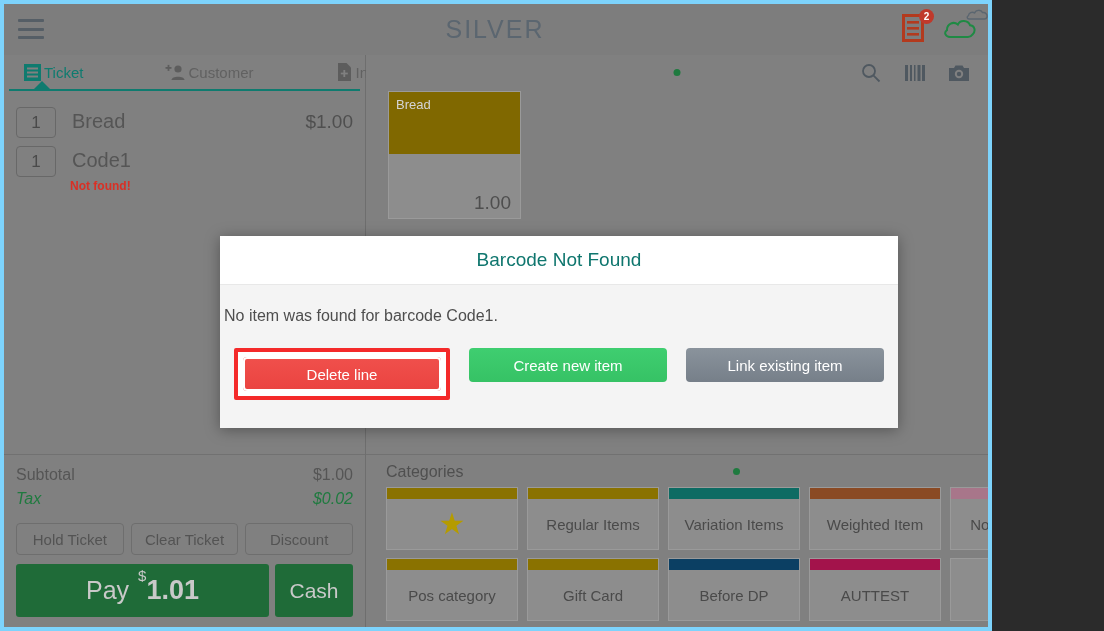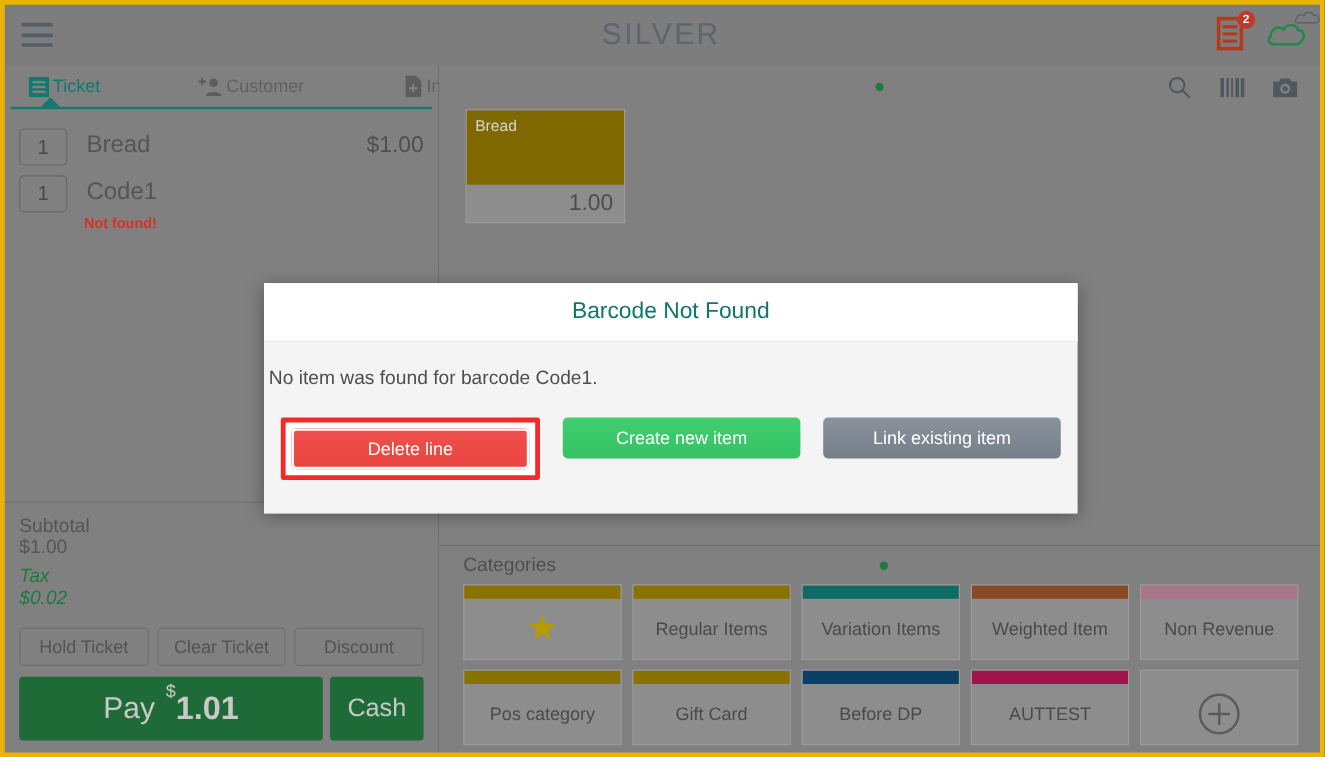--- a/index.html
+++ b/index.html
@@ -5,26 +5,26 @@
   html, body {
     margin: 0; padding: 0;
     background: #2b2b2b;
   }
   body {
     font-family: "Liberation Sans", sans-serif;
     -webkit-font-smoothing: antialiased;
   }
   #app {
     position: relative;
-    width: 1104px;
+    width: 992px;
     height: 631px;
     overflow: hidden;
     background: #808080;
     box-sizing: border-box;
-    border: 4px solid #eab308;
+    border: 4px solid #7dd3fc;
   }
 
   
 
   
   .topbar {
     position: absolute;
     top: 0; left: 0; right: 0;
     height: 51px;
     background: #7d7d7d;
@@ -174,21 +174,20 @@
     bottom: 116px;
     padding: 0 12px;
     border-top: 1px solid #717171;
     padding-top: 8px;
   }
   .total-row {
     display: flex; justify-content: space-between;
     font-size: 16px;
     color: #555;
     padding: 3px 0;
-    flex-direction: column;
   }
   .total-row.tax { color: #1f7a3f; font-style: italic; }
   .actions {
     position: absolute;
     left: 0; right: 0;
     bottom: 72px;
     display: flex;
     gap: 7px;
     padding: 0 12px;
   }
@@ -284,20 +283,21 @@
     font-size: 13px;
     color: #d4d4d4;
   }
   .item-tile-bottom {
     height: 31px;
     background: #8d8d8d;
     display: flex; align-items: center; justify-content: flex-end;
     padding-right: 9px;
     font-size: 19px;
     color: #4e4e4e;
+    margin-top: 33px;
   }
 
   .categories {
     position: absolute;
     left: 0; right: 0; bottom: 0;
     height: 172px;
     border-top: 1px solid #717171;
   }
   .cat-header {
     position: relative;

